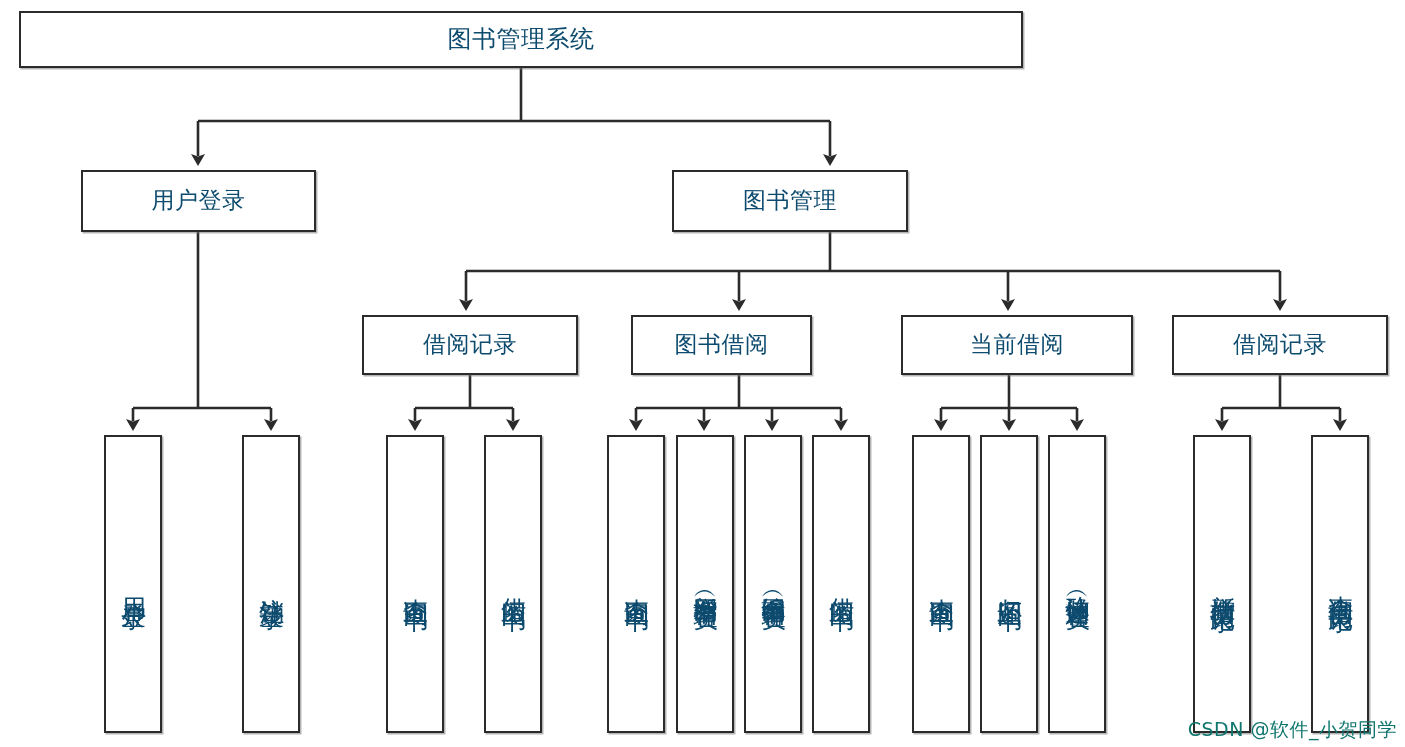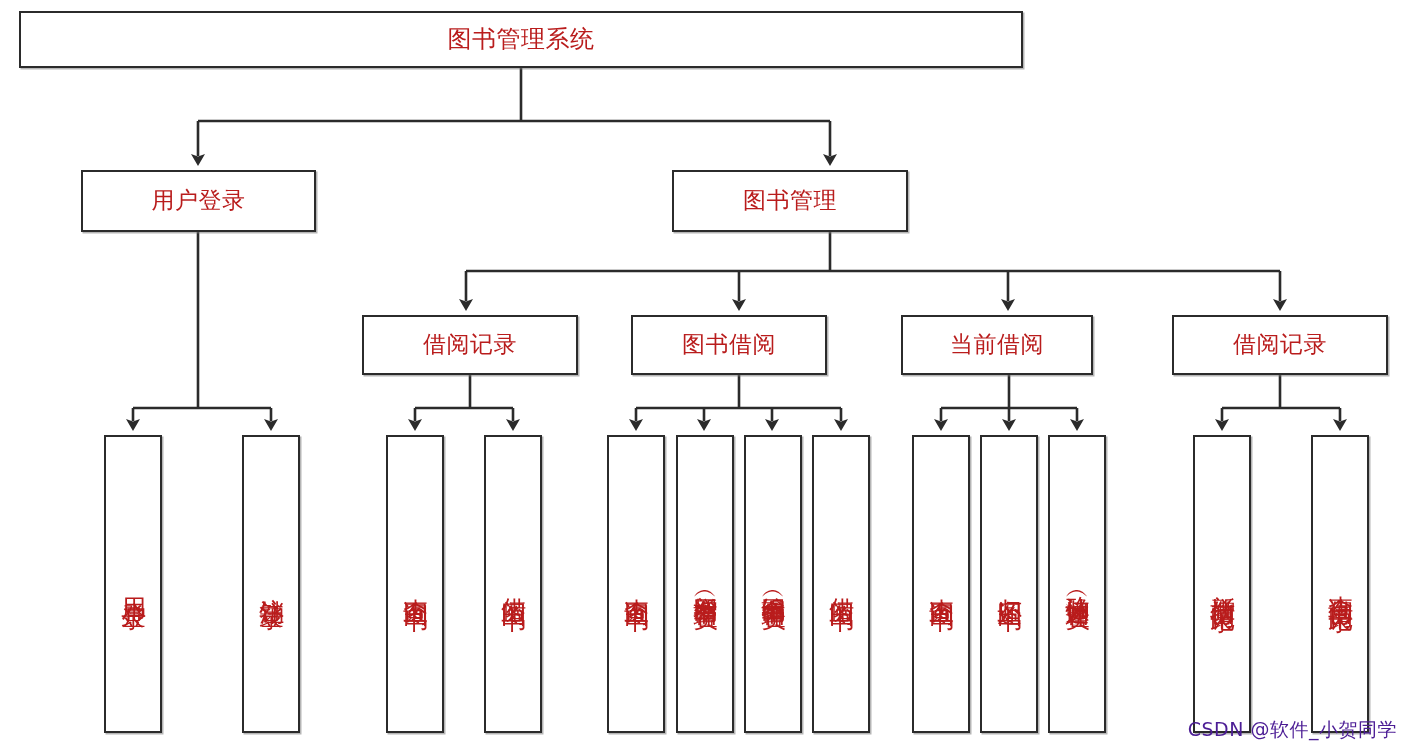--- a/index.html
+++ b/index.html
@@ -28,21 +28,21 @@
     display:flex;
     align-items:center;
     justify-content:center;
     z-index:2;
   }
   .node .label{
     display:block;
     text-align:center;
     line-height:1.18;
     letter-spacing:0.5px;
-    color:#b91c1c;
+    color:#0c4a6e;
   }
   
   .node.horiz .label{
     font-size:23px;
     white-space:nowrap;
   }
   .node.root .label{font-size:24px;}
   
   .node.vert{
     align-items:center;
@@ -59,21 +59,21 @@
   }
   .node.vert.tall .label{
     font-size:24px;
     letter-spacing:1.5px;
   }
   #watermark{
     position:absolute;
     right:8px;
     bottom:4px;
     font-size:19px;
-    color:#4c1d95;
+    color:#0f766e;
     letter-spacing:0.5px;
     z-index:5;
     white-space:nowrap;
   }
 </style>
 </head>
 <body>
 
 <div id="diagram">
 
@@ -134,24 +134,24 @@
   <div class="node horiz" style="left:81px;top:170px;width:235px;height:62px;">
     <span class="label">用户登录</span>
   </div>
   <div class="node horiz" style="left:672px;top:170px;width:236px;height:62px;">
     <span class="label">图书管理</span>
   </div>
 
   <div class="node horiz" style="left:362px;top:315px;width:216px;height:60px;">
     <span class="label">借阅记录</span>
   </div>
-  <div class="node horiz" style="left:631px;top:315px;width:196px;height:60px;">
+  <div class="node horiz" style="left:631px;top:315px;width:181px;height:60px;">
     <span class="label">图书借阅</span>
   </div>
-  <div class="node horiz" style="left:901px;top:315px;width:192px;height:60px;">
+  <div class="node horiz" style="left:901px;top:315px;width:232px;height:60px;">
     <span class="label">当前借阅</span>
   </div>
   <div class="node horiz" style="left:1172px;top:315px;width:216px;height:60px;align-items:center;">
     <span class="label">借阅记录</span>
   </div>
 
   <div class="node vert" style="left:104px;top:435px;width:58px;height:298px;">
     <span class="label">用户登录</span>
   </div>
   <div class="node vert" style="left:242px;top:435px;width:58px;height:298px;">

